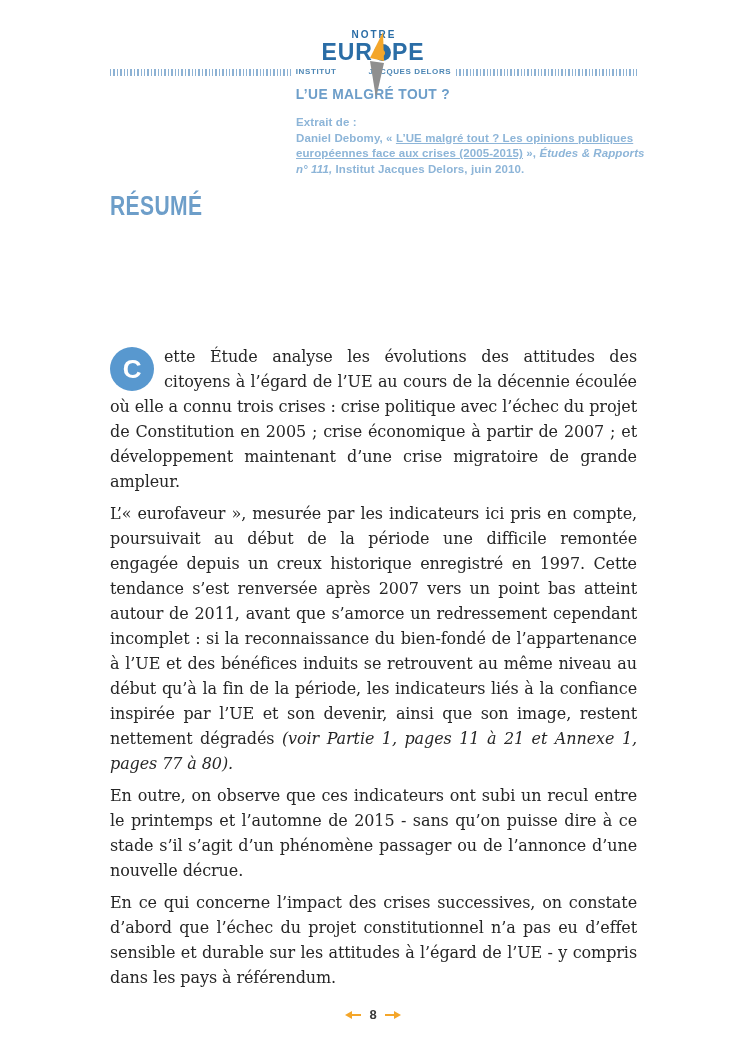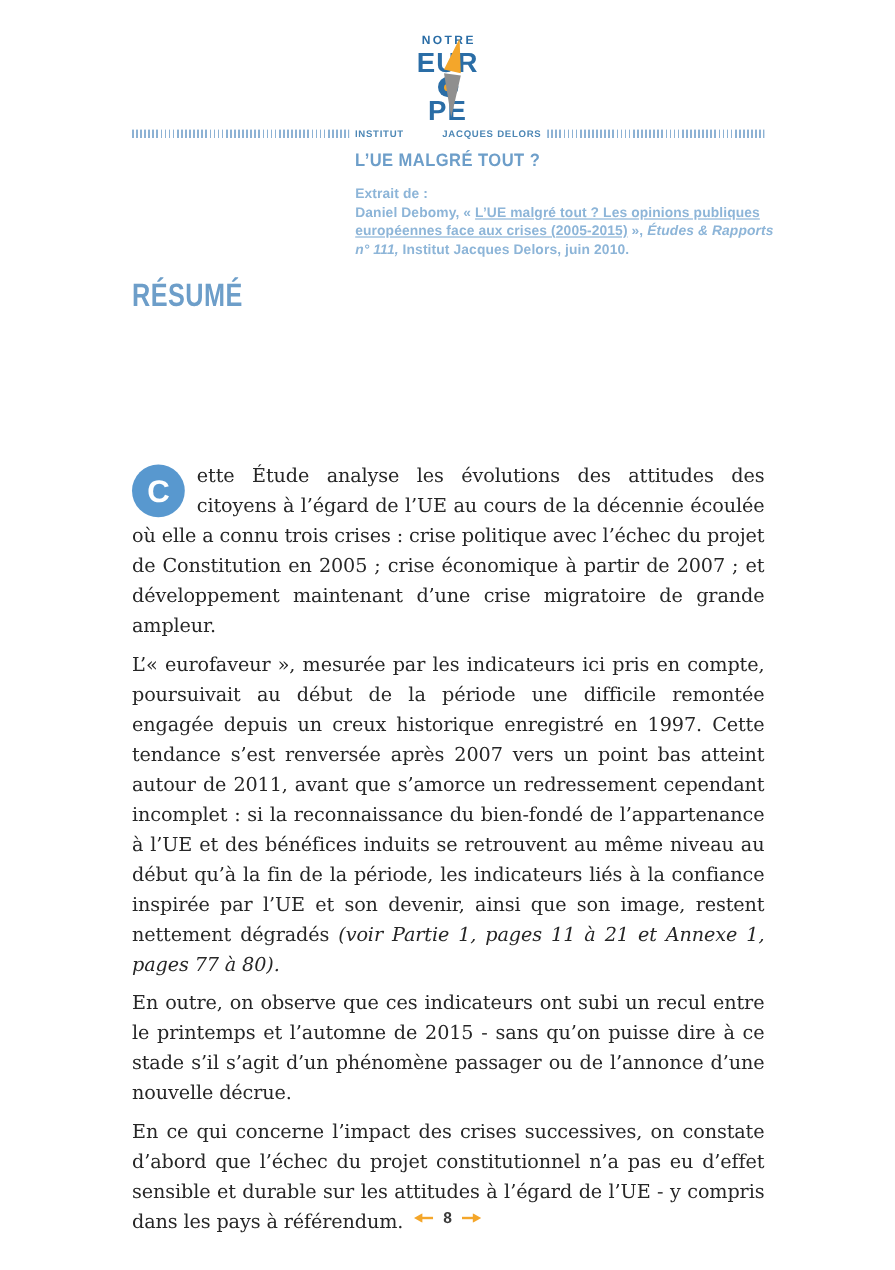--- a/index.html
+++ b/index.html
@@ -10,27 +10,27 @@
     background:#ffffff;
     box-sizing:border-box;
     padding-top:30px;
     font-family:"Liberation Sans",sans-serif;
     overflow:hidden;
   }
   
   .header{position:relative;text-align:center;}
   .logo-text{display:inline-block;text-align:center;line-height:1;position:relative;z-index:2;}
   .logo-notre{font-size:10px;font-weight:bold;letter-spacing:2px;color:#2a6da6;padding-left:2px;}
-  .logo-europe{font-size:23px;font-weight:bold;letter-spacing:1px;color:#2a6da6;display:flex;align-items:center;margin-top:1px;flex-direction:column;}
+  .logo-europe{font-size:23px;font-weight:bold;letter-spacing:1px;color:#2a6da6;display:flex;align-items:center;margin-top:1px;}
   .compass-disc{position:relative;display:inline-block;width:17px;height:17px;border-radius:50%;background:#2a6da6;margin:0 1px;z-index:3;}
   .compass-disc .dot{position:absolute;left:50%;top:50%;width:6px;height:6px;margin:-3px 0 0 -3px;border-radius:50%;background:#f4a62a;}
   .compass-needle{position:absolute;left:calc(50% - 11px);top:2px;z-index:4;}
   
   .band{
-    display:flex;align-items:center;
+    display:flex;align-items:flex-end;
     margin:3px 109px 0 110px;
     height:9px;position:relative;z-index:1;
   }
   .band .bars{
     flex:1;height:7px;
     background:repeating-linear-gradient(to right,#8db2d4 0 1.4px,transparent 1.4px 3.4px);
   }
   .band .band-label{
     font-size:8px;font-weight:bold;letter-spacing:0.6px;color:#4d87b5;
     padding:0 5px;white-space:nowrap;

